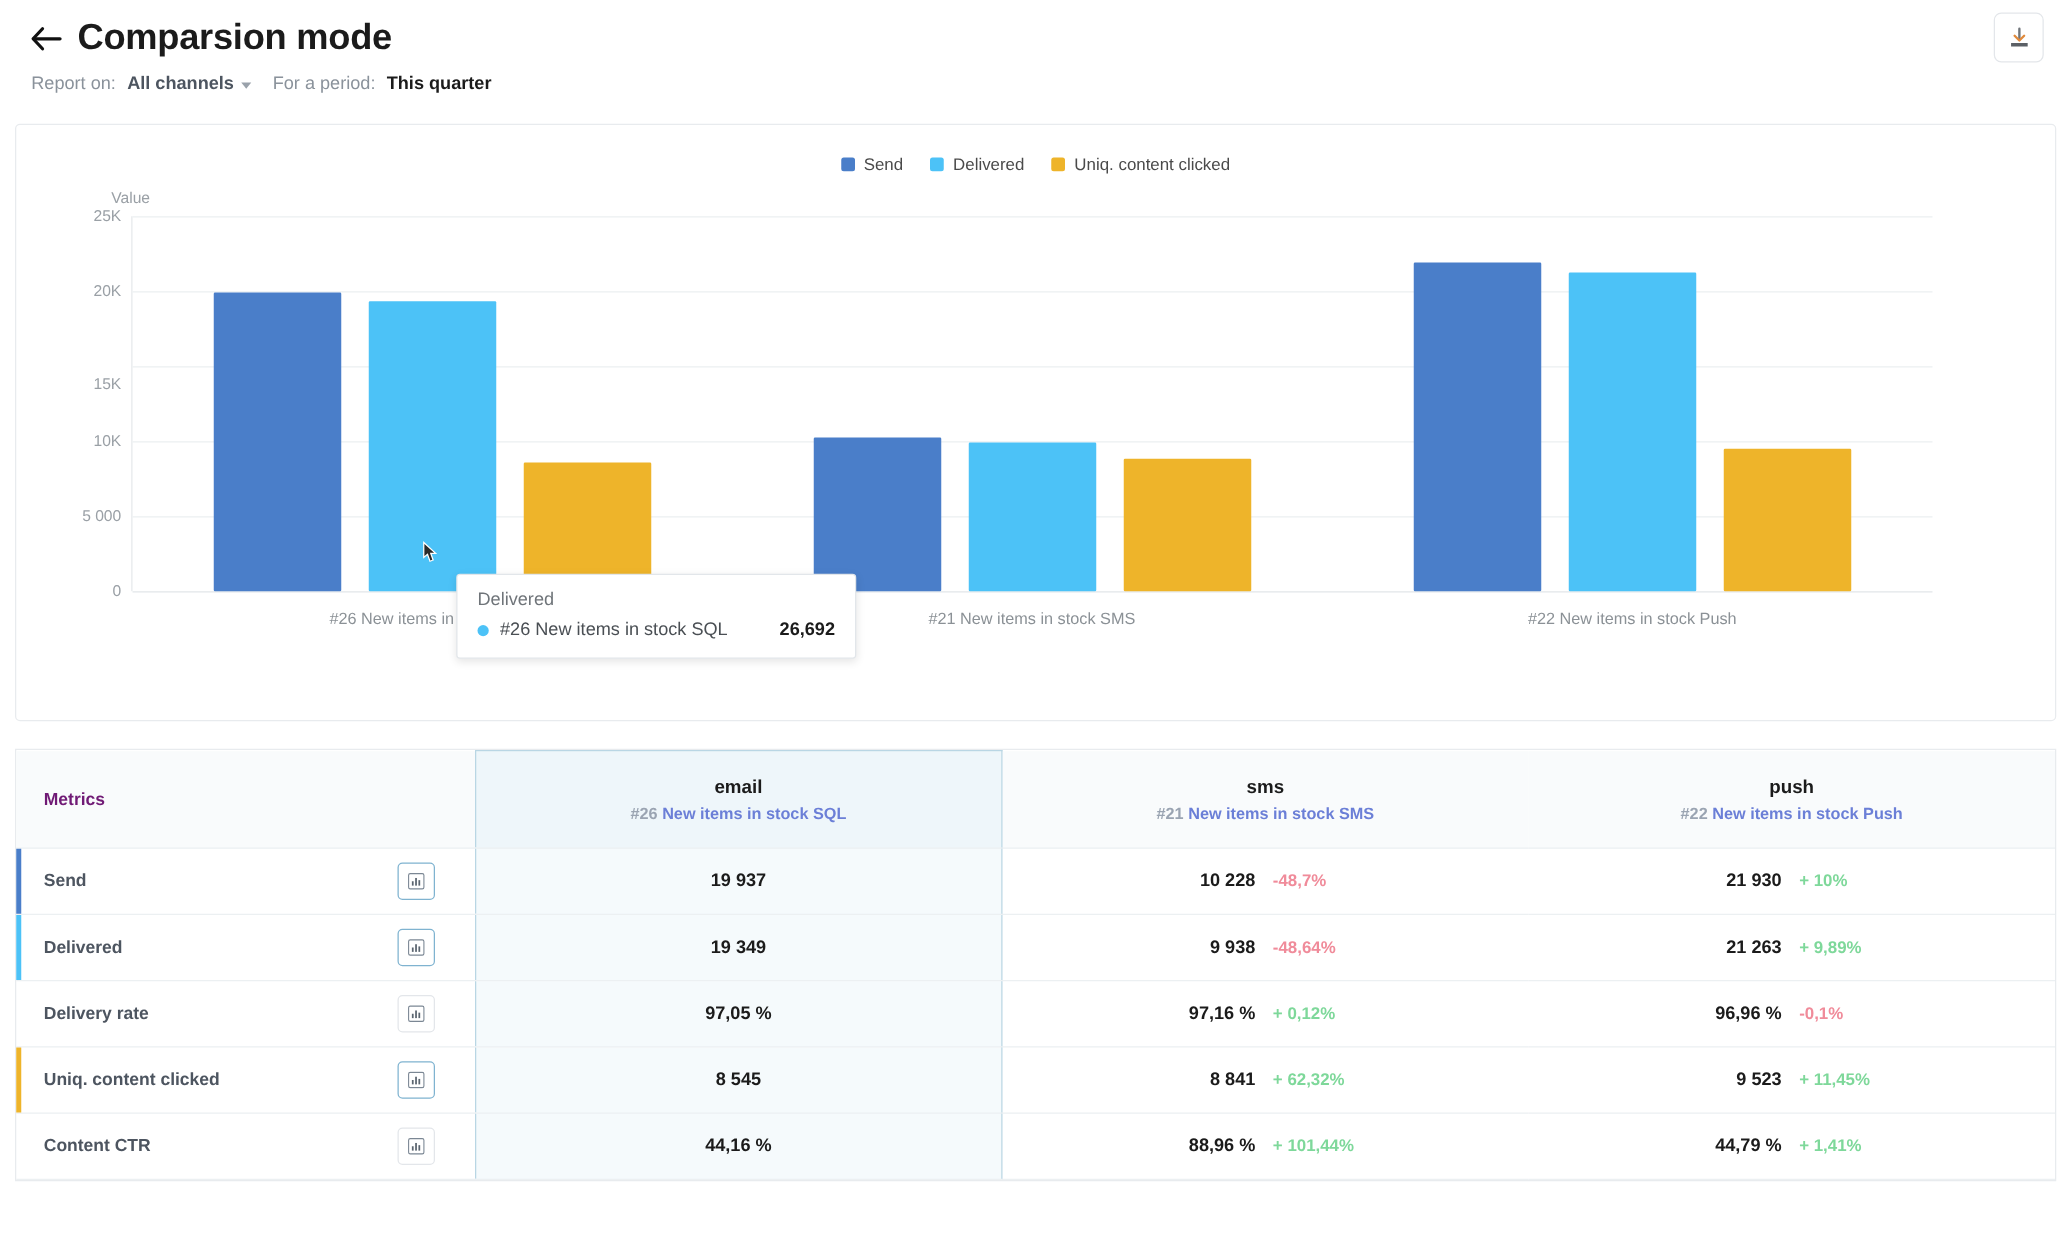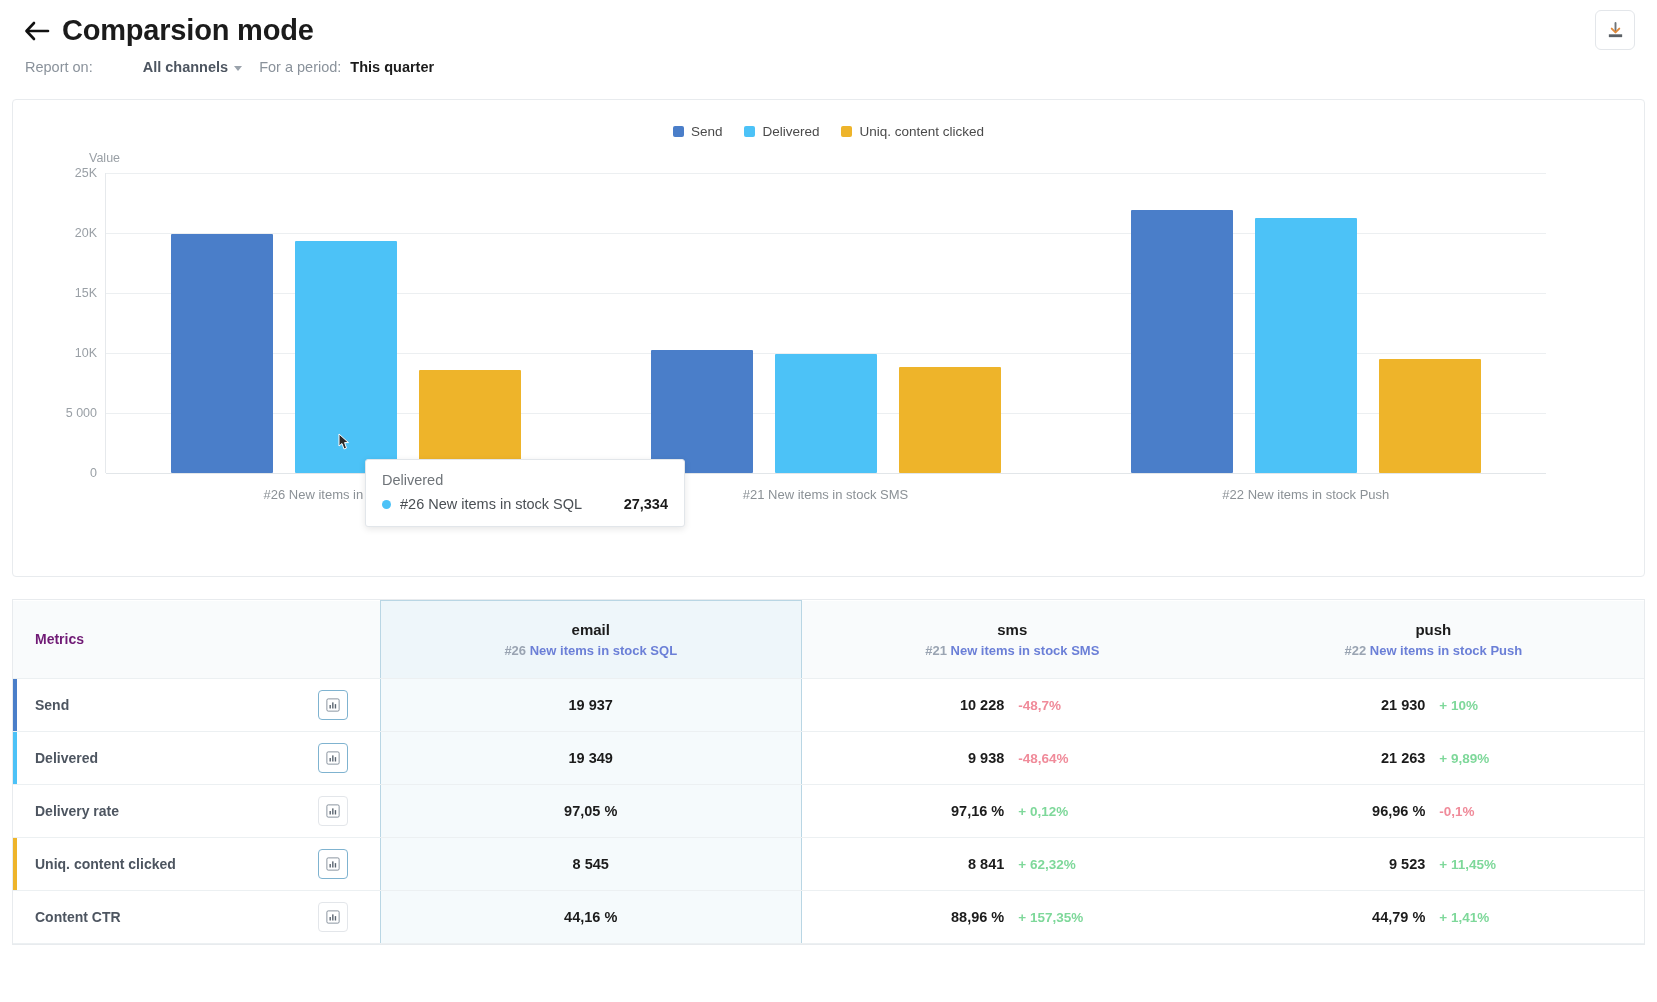--- a/index.html
+++ b/index.html
@@ -13,21 +13,21 @@
 
   
   .page-header { position: relative; padding: 14px 22px 0 22px; background:#fff; }
   .title-row { display: flex; align-items: center; gap: 10px; }
   .back-arrow { width: 30px; height: 30px; display:flex; align-items:center; justify-content:center; cursor:pointer; }
   .back-arrow svg { display:block; }
   .page-title { font-size: 29px; font-weight: 700; color: #1b1b1b; letter-spacing: -0.2px; }
 
   .filter-row { display:flex; align-items:flex-start; gap: 9px; margin-top: 12px; padding-left: 3px; font-size: 14.5px; }
   .filter-label { color: #8a929b; }
-  .filter-value { color:#4d5560; font-weight:700; display:flex; align-items:center; gap:6px; cursor:pointer;margin-left:41px; }
+  .filter-value { color:#4d5560; font-weight:700; display:flex; align-items:center; gap:6px; cursor:pointer; }
   .caret { width:0;height:0;border-left:4.5px solid transparent;border-right:4.5px solid transparent;border-top:5px solid #9aa2ab; margin-top:2px;}
   .filter-static { color:#1b1b1b; font-weight:700; }
 
   .download-btn {
     position:absolute; right: 22px; top: 10px;
     width: 40px; height: 40px; border-radius:6px;
     border:1px solid #e3e6ea; background:#fff;
     display:flex;align-items:center;justify-content:center;cursor:pointer;
   }
 
@@ -159,21 +159,21 @@
       <span>Uniq. content clicked</span>
     </div>
   </div>
 
   <div class="plot-wrap">
     <div class="value-label">Value</div>
 
     <div class="axis-y" id="yaxis">
         <div class="ytick" style="top: 0px;">25K</div>
         <div class="ytick" style="top: 60px;">20K</div>
-        <div class="ytick" style="top: 120px;">15K</div>
+        <div class="ytick" style="top: 134px;">15K</div>
         <div class="ytick" style="top: 180px;">10K</div>
         <div class="ytick" style="top: 240px;">5 000</div>
         <div class="ytick" style="top: 300px;">0</div>
       </div>
 
     <div class="plot-area" id="plotarea">
       <div id="grid">
           <div class="gridline" style="top: 0px;"></div>
           <div class="gridline" style="top: 60px;"></div>
           <div class="gridline" style="top: 120px;"></div>
@@ -210,21 +210,21 @@
       <svg width="20" height="24" viewBox="0 0 20 24">
         <path d="M4 3 L4 15 L7 12.5 L9 18 L11.5 17 L9.6 11.6 L13.5 11.6 Z" fill="#2b2b2b" stroke="#fff" stroke-width="1"></path>
       </svg>
     </div>
 
     <div class="tooltip">
       <div class="tt-title">Delivered</div>
       <div class="tt-row">
         <span class="tt-dot" style="background:#4cc2f7"></span>
         <span>#26 New items in stock SQL</span>
-        <span class="tt-val">27,334</span>
+        <span class="tt-val">26,692</span>
       </div>
     </div>
   </div>
 </div>
 
 <div class="table-card">
 
   <table class="metrics">
     <colgroup>
       <col class="col-metric">
@@ -357,21 +357,21 @@
                 <rect x="1" y="1" width="14" height="14" rx="1.5" fill="none" stroke="#7b8794" stroke-width="1"></rect>
                 <rect x="4" y="8" width="1.6" height="4" fill="#5b6570"></rect>
                 <rect x="7" y="5" width="1.6" height="7" fill="#5b6570"></rect>
                 <rect x="10" y="7" width="1.6" height="5" fill="#5b6570"></rect>
               </svg>
             </span></td>
           <td class="val sel-col sel-border-l sel-border-r">44,16 %</td>
           <td class="val cmp">
             <span class="cmp-inner">
               <span class="cmp-num">88,96 %</span>
-              <span class="cmp-delta up">+ 157,35%</span>
+              <span class="cmp-delta up">+ 101,44%</span>
             </span>
           </td>
           <td class="val cmp">
             <span class="cmp-inner">
               <span class="cmp-num">44,79 %</span>
               <span class="cmp-delta up">+ 1,41%</span>
             </span>
           </td>
         </tr>
       </tbody>

